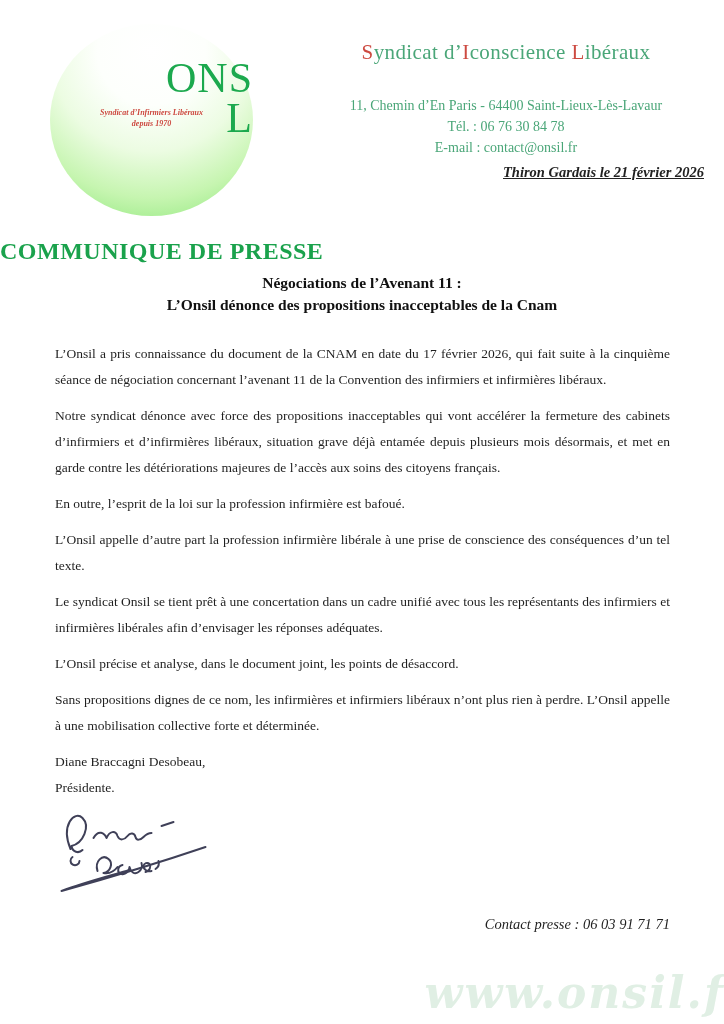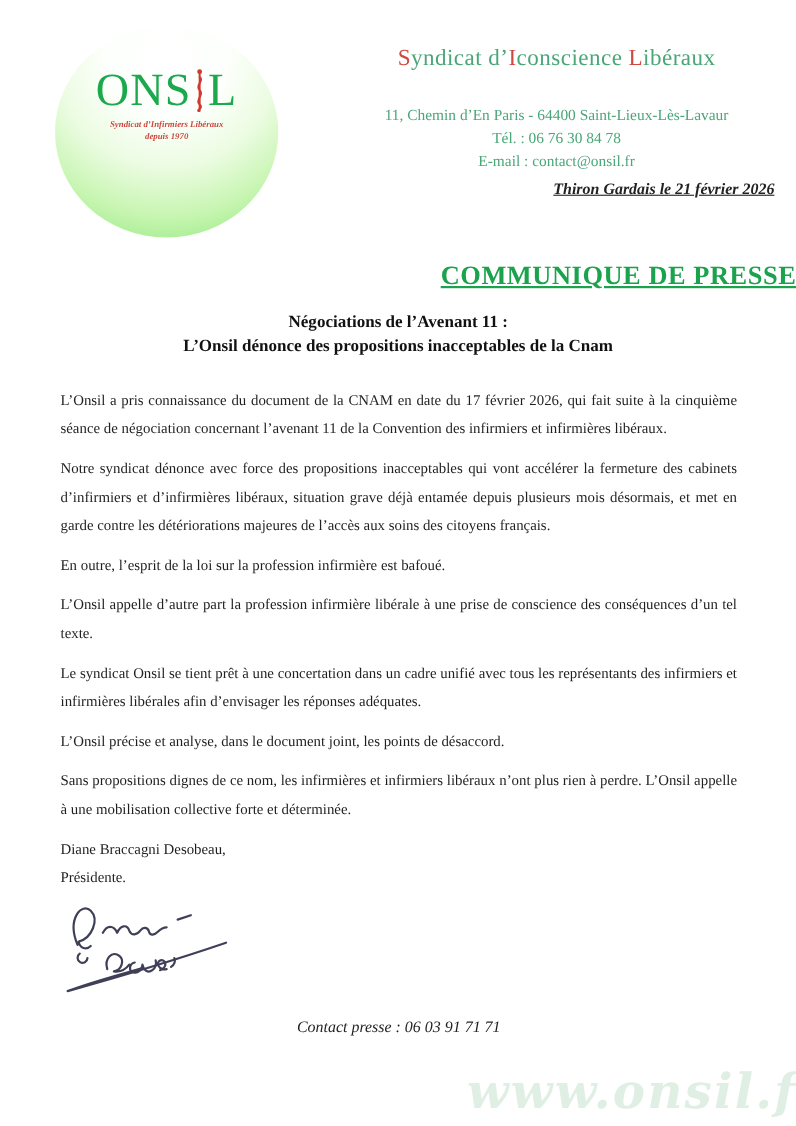--- a/index.html
+++ b/index.html
@@ -9,45 +9,45 @@
     font-family:"Liberation Serif", serif;color:#1f1f1f;
   }
   
   .header{position:relative;height:216px;}
   .logo{
     position:absolute;left:50px;top:24px;width:203px;height:192px;border-radius:50%;
     background:radial-gradient(circle at 50% 14%, #ffffff 0%, #fdfffc 28%, #ecfce2 52%, #c6f5b0 76%, #8ae778 100%);
     text-align:center;box-sizing:border-box;padding-top:34px;
   }
   .logo-word{
-    display:flex;justify-content:center;align-items:flex-end;height:44px;
-    font-size:42px;line-height:40px;color:#1ca94e;letter-spacing:1px;
+    display:flex;justify-content:space-between;align-items:flex-end;height:44px;
+    font-size:42px;line-height:40px;color:#1ca94e;letter-spacing:1px;flex-direction:column;
   }
   .logo-word svg{margin:0 1px;}
   .logo-sub{margin-top:5px;color:#cd4a41;font-style:italic;font-weight:bold;font-size:8px;line-height:11px;}
   .org{position:absolute;right:18px;top:40px;width:400px;text-align:center;}
   .org-name{font-size:21px;letter-spacing:.4px;color:#4aa678;}
   .org-name .red{color:#cd4a41;}
   .org-addr{margin-top:30px;font-size:14px;line-height:21px;color:#4aa678;}
   .dateline{
     position:absolute;top:164px;right:20px;
     font-style:italic;font-weight:bold;font-size:14.5px;color:#222;text-decoration:underline;
   }
   
   .title{
-    margin:22px 0 0;text-align:right;color:#1aa24c;
-    font-size:24px;font-weight:bold;letter-spacing:.5px;text-decoration:underline;
+    margin:22px 0 0;text-align:left;color:#1aa24c;
+    font-size:24px;font-weight:bold;letter-spacing:.5px;
   }
-  .subtitle{margin-top:17px;text-align:center;font-weight:bold;font-size:15.5px;line-height:22px;color:#111;}
+  .subtitle{margin-top:7px;text-align:center;font-weight:bold;font-size:15.5px;line-height:22px;color:#111;}
   
   .body{margin:25px 54px 0 55px;font-size:13.5px;line-height:26px;text-align:justify;}
   .body p{margin:0 0 10px 0;}
   .sig-block{margin-top:9px;line-height:26px;text-align:left;}
   .handsig{display:block;margin:6px 0 0 0;}
-  .contact{margin-top:16px;font-style:italic;font-size:14.5px;text-align:center;}
+  .contact{margin-top:16px;font-style:italic;font-size:14.5px;text-align:right;}
   
   .watermark{
     position:absolute;bottom:6px;right:-26px;white-space:nowrap;
     font-style:italic;font-weight:bold;font-size:44px;letter-spacing:2px;
     color:#e0efe4;font-family:"DejaVu Serif", serif;
   }
 </style>
 </head>
 <body>
 

